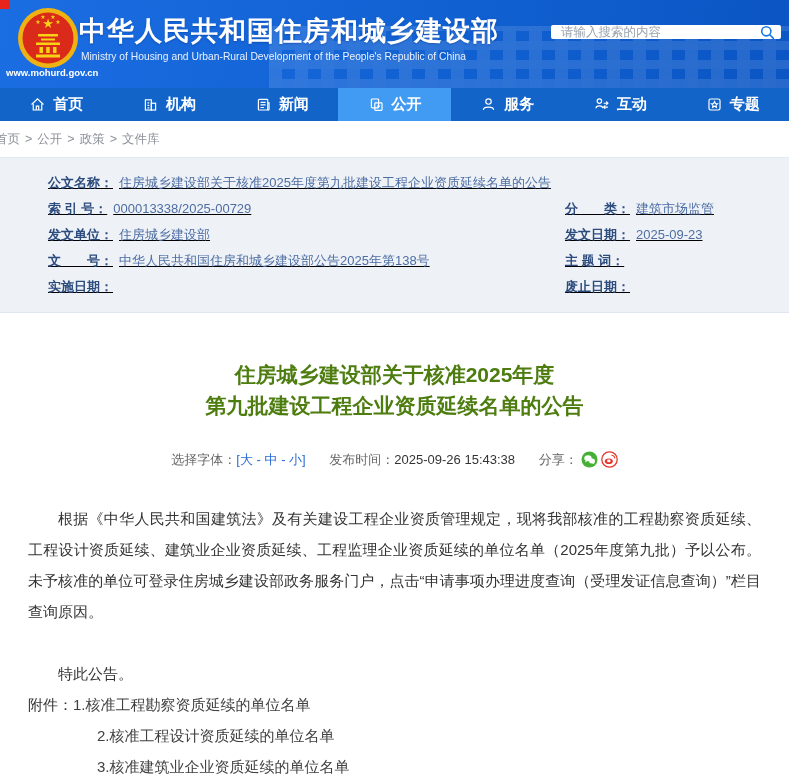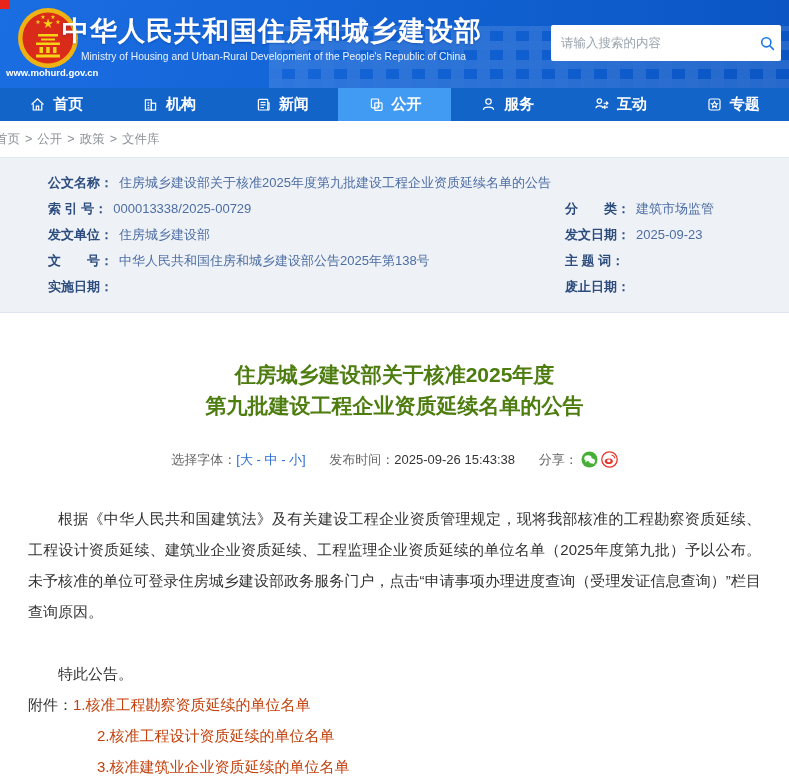--- a/index.html
+++ b/index.html
@@ -9,24 +9,24 @@
   
   .banner { position:relative; height:88px; overflow:hidden;
             background:linear-gradient(100deg,#1b6de2 0%,#1161d2 55%,#0b55c4 100%); }
   .banner-pattern { position:absolute; right:0; top:26px; width:520px; height:62px; opacity:.12;
             background-image:
               repeating-linear-gradient(90deg, rgba(255,255,255,.9) 0 13px, transparent 13px 26px),
               repeating-linear-gradient(0deg, rgba(255,255,255,.9) 0 9px, transparent 9px 19px); }
   .corner-red { position:absolute; left:0; top:0; width:10px; height:9px; background:#e9241c; }
   .emblem { position:absolute; left:17px; top:7px; width:62px; height:62px; }
   .site-url { position:absolute; left:6px; top:67px; color:#fff; font-size:9.5px; font-weight:bold; }
-  .site-title { position:absolute; left:62px; top:13px; color:#fff; font-size:27px; font-weight:bold;
+  .site-title { position:absolute; left:79px; top:13px; color:#fff; font-size:27px; font-weight:bold;
                 letter-spacing:1px; text-shadow:0 1px 2px rgba(0,40,120,.35); white-space:nowrap; }
   .site-subtitle { position:absolute; left:81px; top:51px; color:#e8f1ff; font-size:10.3px; white-space:nowrap; }
-  .search-box { position:absolute; right:8px; top:25px; width:230px; height:36px; background:#fff;
+  .search-box { position:absolute; right:8px; top:25px; width:230px; height:14px; background:#fff;
                 border-radius:2px; display:flex; align-items:center;gap:12px; }
   .search-input { flex:1; border:none; outline:none; background:transparent; padding:0 6px 0 10px;
                   font-size:12.5px; color:#333; font-family:inherit; }
   .search-input::placeholder { color:#9aa3ad; }
   .search-btn { width:28px; height:27px; border:none; background:transparent; display:flex;
                 align-items:center; justify-content:center; cursor:pointer; padding:0; }
 
   
   .nav { display:flex; height:33px; background:#1264c9; }
   .nav-item { flex:1; display:flex; align-items:center; justify-content:center; gap:7px;
@@ -36,41 +36,41 @@
 
   
   .breadcrumb-band { height:36px; display:flex; align-items:center; background:#fff; }
   .breadcrumb { margin-left:-5px; font-size:12.5px; color:#8d9099; }
   .crumb { cursor:pointer; }
   .crumb-sep { margin:0 5px; color:#8d9099; }
 
   
   .meta-panel { background:#eef2f7; border-top:1px solid #e1e9f3; border-bottom:1px solid #dde6f0;
                 padding:12px 0 12px 48px; }
-  .meta-row { display:flex; line-height:26px; font-size:13px; white-space:nowrap; }
+  .meta-row { display:flex; line-height:26px; font-size:13px; white-space:nowrap;text-decoration:underline; }
   .meta-label { color:#2d4c7e; font-weight:bold; white-space:pre; }
   .meta-value { color:#4d6da3; margin-left:6px; }
   .meta-grid { display:grid; grid-template-columns:517px 1fr; }
 
   
   .article { background:#fff; padding:0 28px; }
   .art-title { text-align:center; font-weight:bold; font-size:21px; line-height:31px;
                color:#4d7c0f; margin-top:46px; }
   .art-toolbar { text-align:center; margin-top:30px; font-size:13px; color:#666; }
   .tb-seg { margin:0 10px; }
   .blue { color:#2a6cd5; cursor:pointer; }
   .tb-time { color:#333; }
   .share-ic { display:inline-block; vertical-align:-4px; margin-left:3px; cursor:pointer; }
 
   .art-body { margin-top:32px; font-size:15px; color:#333; line-height:31px; text-align:justify; }
   .para { text-indent:2em; margin:0; }
   .gap-s { margin-top:31px; }
   .attach-row { margin:0; }
   .attach-indent { margin-left:69px; }
-  .attach-link { color:#c2410c; cursor:pointer; }
+  .attach-link { color:#404040; cursor:pointer; }
 </style>
 </head>
 <body>
 
 <div class="banner">
   <div class="banner-pattern"></div>
   <div class="corner-red"></div>
 
   <svg class="emblem" viewBox="0 0 62 62">
     <circle cx="31" cy="31" r="30" fill="#eeb313"></circle>

